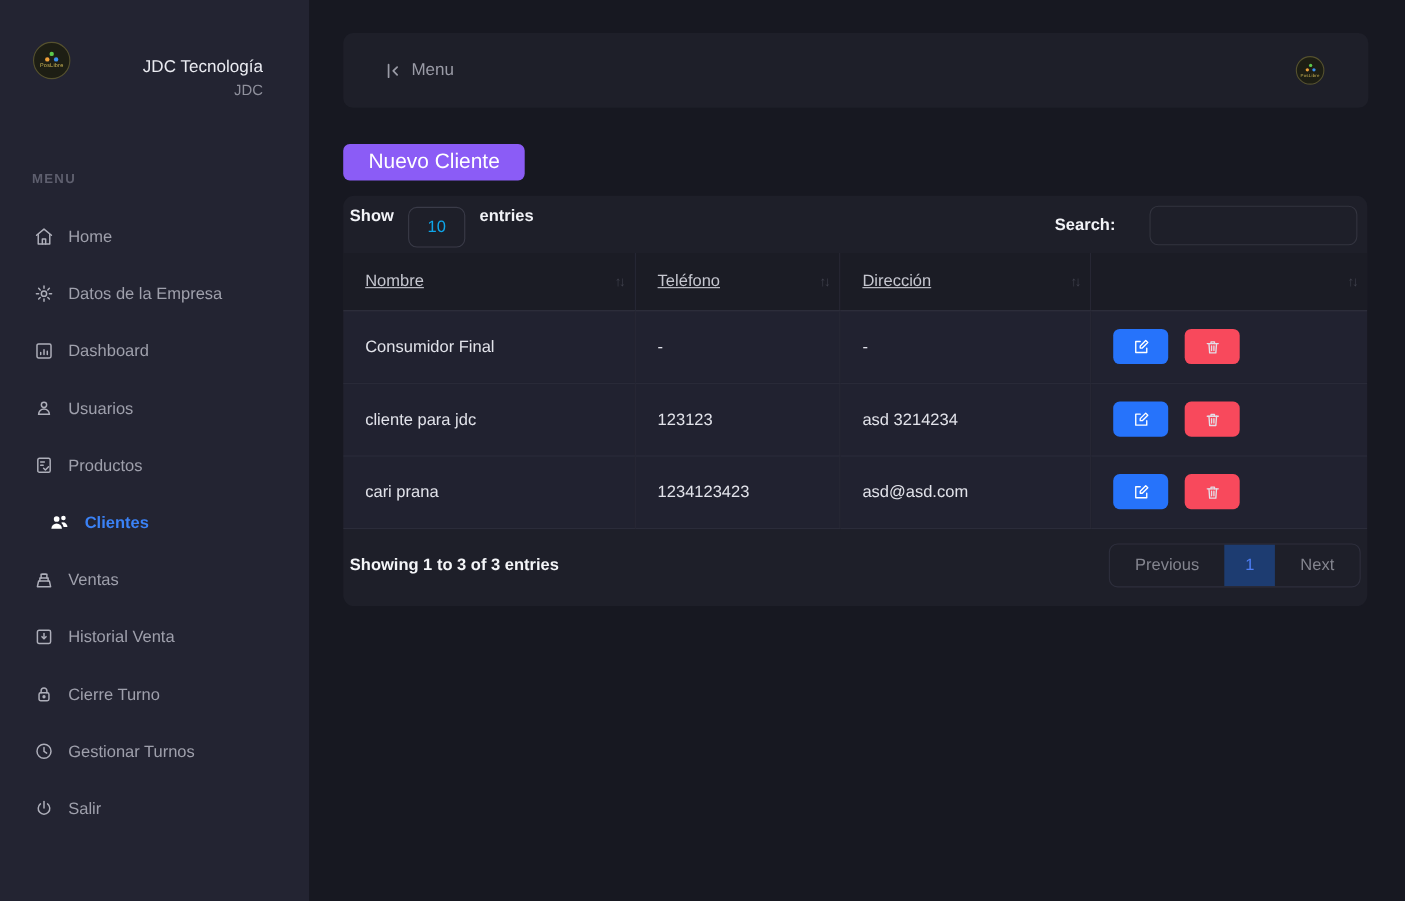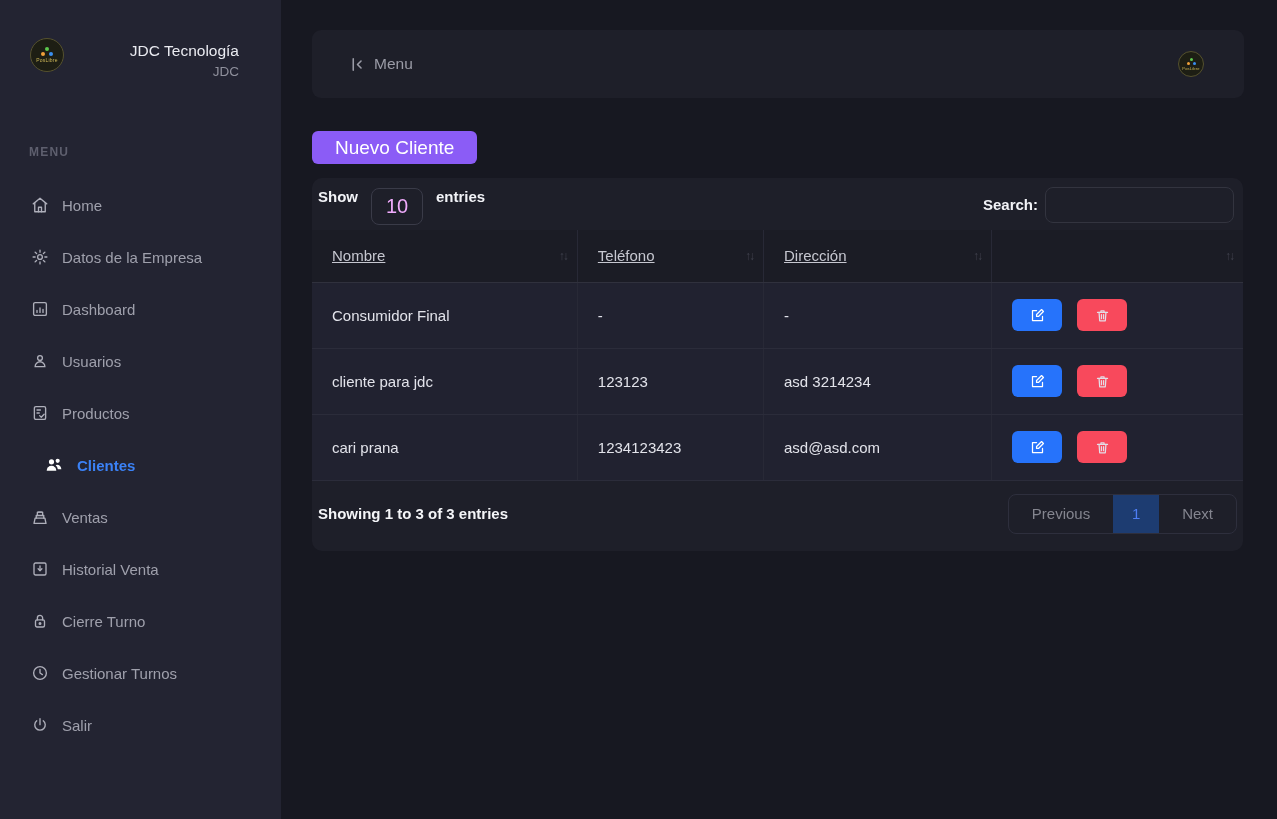--- a/index.html
+++ b/index.html
@@ -23,21 +23,21 @@
     background:#1d1e14; border:1px solid #55512e;
     display:flex; flex-direction:column; align-items:center; justify-content:center;
     flex-shrink:0; position:relative;
   }
   .logo-dots { position:relative; width:12px; height:9px; }
   .logo-dots i { position:absolute; width:4px; height:4px; border-radius:50%; }
   .logo-dots i:nth-child(1){ left:4px; top:0; background:#5cc84d; }
   .logo-dots i:nth-child(2){ left:0; top:5px; background:#f0a13a; }
   .logo-dots i:nth-child(3){ left:8px; top:5px; background:#3a8ff0; }
   .logo-text { font-size:5px; color:#cdb757; letter-spacing:.2px; margin-top:1px; }
-  .brand-text { flex:1; text-align:right; margin-top:4px; }
+  .brand-text { flex:1; text-align:right; margin-top:14px; }
   .brand-title { color:#eaebf1; font-size:15.5px; font-weight:500; }
   .brand-sub { color:#8f909c; font-size:13.5px; margin-top:4px; }
 
   .menu-label {
     color:#5e5f6e; font-size:12px; font-weight:bold; letter-spacing:1.2px;
     padding:0 0 0 29px; margin-top:66px;
   }
   .nav { margin-top:20px; }
   .nav-item {
     display:flex; align-items:center; height:52px; padding-left:31px;
@@ -81,25 +81,25 @@
   .card {
     margin:14px 34px 0 31px; background:#1e1f29; border-radius:10px;
     overflow:hidden;
   }
   .controls {
     display:flex; padding:10px 6px 9px 6px; height:52px;
   }
   .ctrl-label { color:#f2f3f7; font-size:15px; font-weight:bold; }
   .len-select {
     width:52px; height:37px; margin:0 13px; border:1px solid #3a3b48; border-radius:8px;
-    background:transparent; color:#f0abfc; font-size:20px;
+    background:transparent; color:#0ea5e9; font-size:15px;
     display:flex; align-items:center; justify-content:center; cursor:pointer;
   }
   .ctrl-spacer { flex:1; }
-  .search-wrap { display:flex; align-items:center; }
+  .search-wrap { display:flex; align-items:center;gap:24px; }
   .search-input {
     width:189px; height:36px; margin-left:7px; margin-right:3px;
     border:1px solid #33343f; border-radius:8px; background:transparent;
     color:#f2f3f7; font-size:15px; padding:0 12px; outline:none;
     font-family:"Liberation Sans", sans-serif;
   }
 
   table.dt { width:100%; border-collapse:collapse; table-layout:fixed; }
   .dt thead th {
     background:#1b1c25; height:52px; text-align:left; padding:0 20px;

